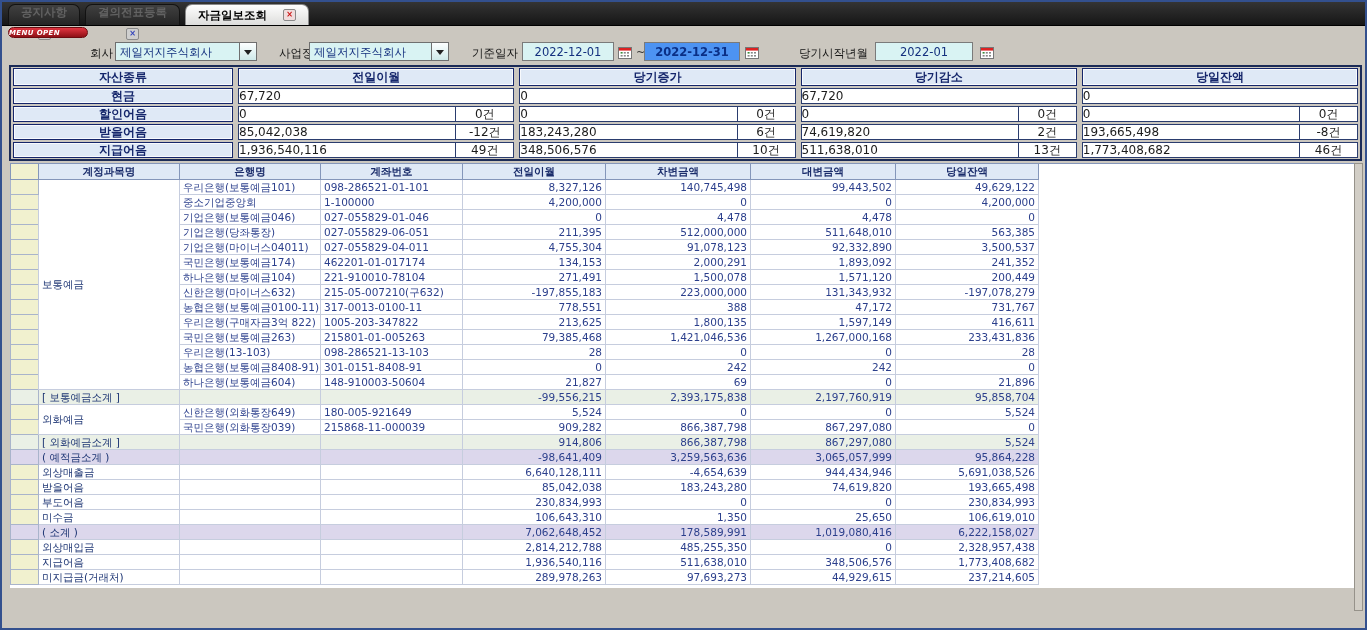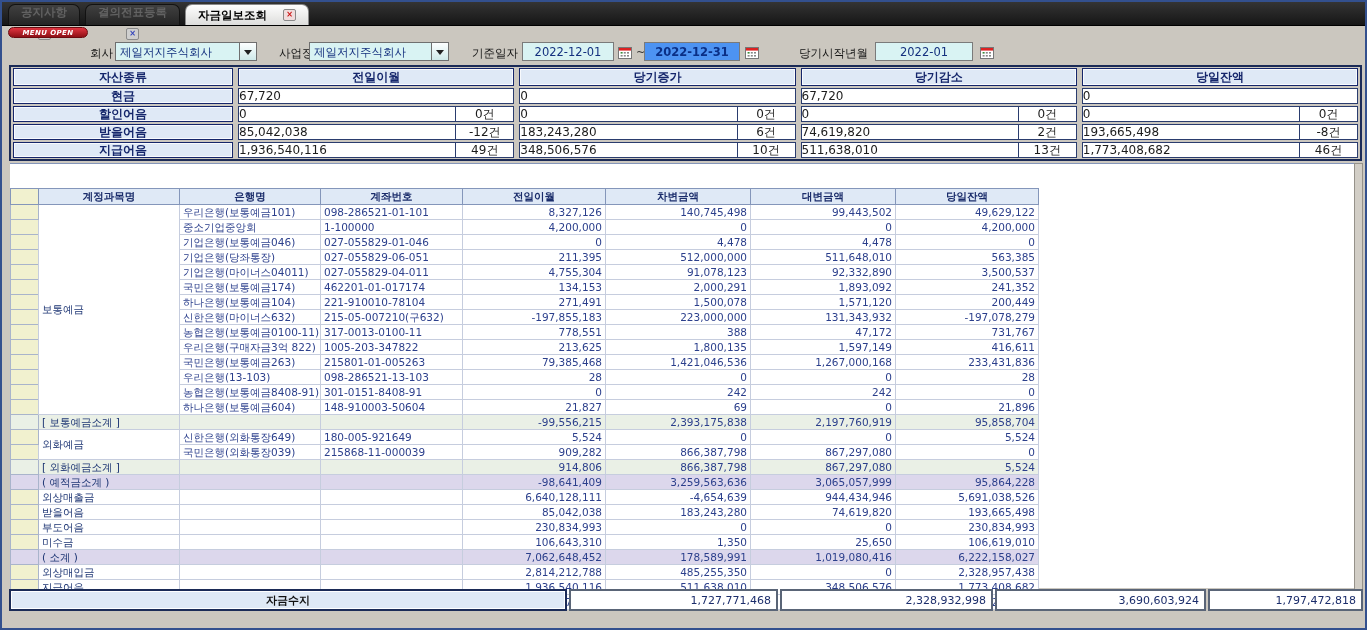--- a/index.html
+++ b/index.html
@@ -22,21 +22,21 @@
   .tab-close {width:13px; height:12px; border-radius:2px; font-size:8px; line-height:10px;
               text-align:center; font-weight:bold; background:#e4e4e4; border:1px solid #8a8a8a;}
   .tab.inactive .tab-close {color:#3344bb; background:#cfcfcf;}
   .tab.active .tab-close {color:#cc1111; background:#f0dcdc;}
 
   
   #menubar {position:absolute; left:0; top:25px; width:100%; height:13px;}
   #menu-open {position:absolute; left:6px; top:0; width:80px; height:11px;
               background:linear-gradient(#e23540,#8e1016); border:1px solid #6b0a0f;
               border-radius:7px; color:#fff; font-size:7px; font-weight:bold;
-              font-style:italic; text-align:center; line-height:10px;
+              font-style:italic; text-align:left; line-height:10px;
               letter-spacing:.4px; cursor:pointer;}
 
   
   #filterbar {position:absolute; left:0; top:38px; width:100%; height:24px;}
   .flabel {position:absolute; top:6px; font-size:11.5px; color:#141414;}
   .combo {position:absolute; top:2px; height:19px; background:#d9f3f3;
           border:1px solid #6f6f6f; display:flex; cursor:pointer;gap:20px;}
   .combo-text {flex:1; font-size:11.5px; color:#14307e; padding:2px 4px 0; white-space:nowrap; overflow:hidden;}
   .combo-btn {width:17px; background:linear-gradient(#fdffff,#cfe9e9);
               border-left:1px solid #6f6f6f; display:flex; align-items:center; justify-content:center;}
@@ -59,21 +59,21 @@
                   color:#15266b; border:1px solid #15266b; box-shadow:inset 0 0 0 1px #f8fafd;}
   .samt {flex:1; text-align:left; padding-right:4px; color:#1c1c1c;}
   .scnt {width:58px; align-self:stretch; border-left:1px solid #2a3c6e;
          display:flex; align-items:center; justify-content:center; color:#1c1c1c;}
 
   
   #grid-bg {position:absolute; left:8px; top:161px; width:1344px; height:425px;
             background:#fff; border-top:1px solid #8496ba;}
   #main-area {position:absolute; left:8px; top:161px;}
   #main-table {border-collapse:collapse; table-layout:fixed; width:1028px;
-               font-size:10.5px; background:#fff;margin-top:25px;}
+               font-size:10.5px; background:#fff;}
   #main-table th {height:16px; background:#dfe9f6; color:#1b2d6b; font-weight:bold;
                   border:1px solid #8496ba; padding:0 2px; white-space:nowrap;}
   #main-table th.ind-h {background:#f1f1cf;}
   #main-table td {height:15px; border:1px solid #c6cdde; padding:0 3px;
                   white-space:nowrap; overflow:hidden; line-height:13px;}
   #main-table td.bank, #main-table td.accno {color:#2b3f8c; text-align:left;}
   #main-table td.num {color:#2b3f8c; text-align:right;}
   #main-table td.acct {color:#1c3473; text-align:left;}
   #main-table tr.green td {background:#eaf0e6;}
   #main-table tr.purple td {background:#dcd7ec;}
@@ -534,21 +534,14 @@
             <td class="num">97,693,273</td>
             <td class="num">44,929,615</td>
             <td class="num">237,214,605</td>
           </tr>
         </tbody>
     </table>
   </div>
 
   <div id="vscroll"></div>
 
-  <div id="footerbar">
-    <div class="f-label">자금수지</div>
-    <div class="f-cell f-c1">1,727,771,468</div>
-    <div class="f-cell f-c2">2,328,932,998</div>
-    <div class="f-cell f-c3">3,690,603,924</div>
-    <div class="f-cell f-c4">1,797,472,818</div>
-  </div>
 
 </div>
 
 </body></html>

